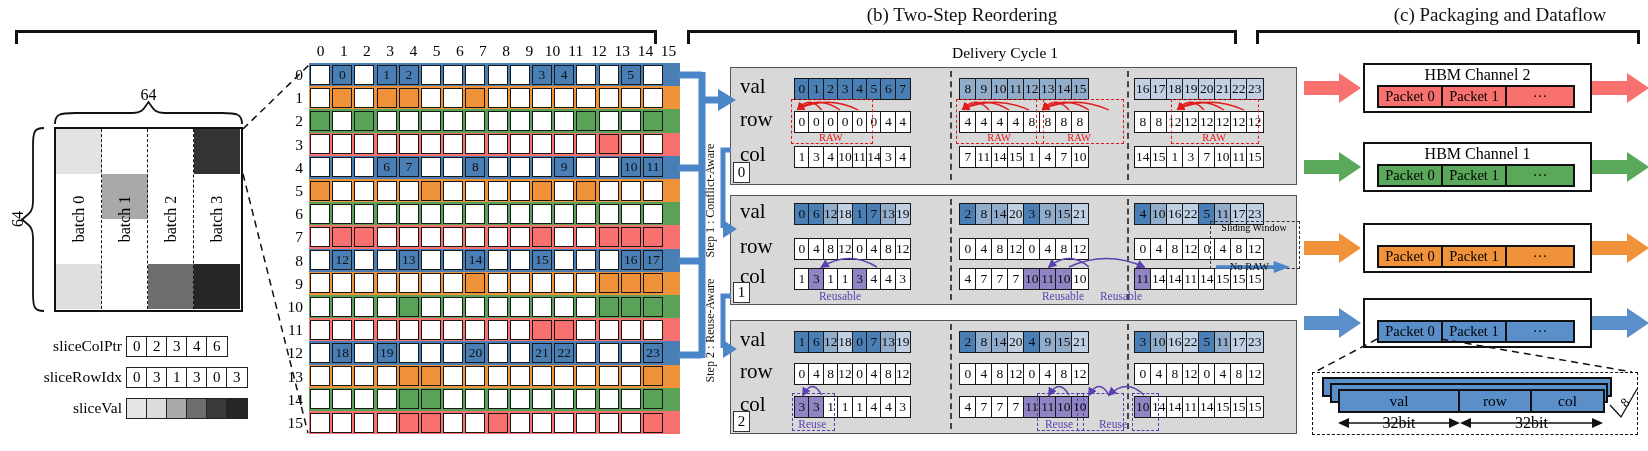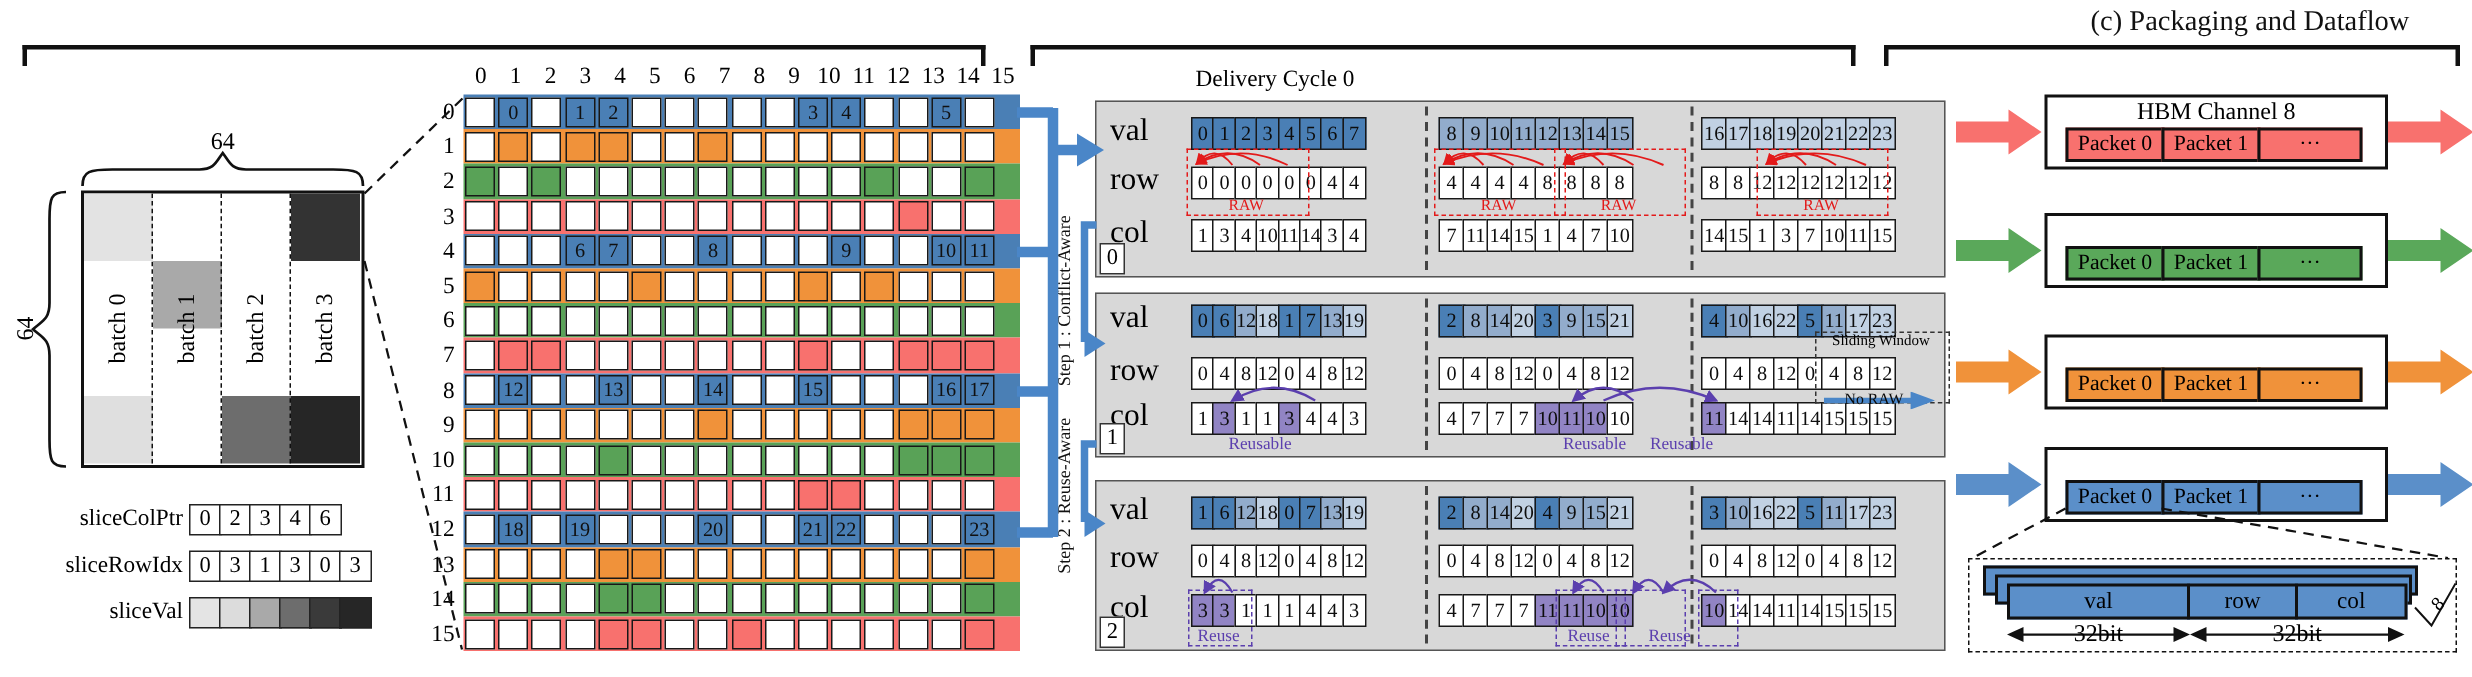--- a/index.html
+++ b/index.html
@@ -15,20 +15,21 @@
          justify-content:center;font:13.5px "Liberation Serif",serif;color:#0d0d0d;
          box-sizing:content-box;flex:none;}
   .scell{width:19.5px;height:19px;border:1.5px solid #222;background:#fff;display:flex;
          align-items:center;justify-content:center;font:15px "Liberation Serif",serif;flex:none;}
   svg{position:absolute;overflow:visible;}
 </style>
 </head>
 <body>
 
 <div id="fig">
+  <div class="title" style="left:687px;width:550px;">(b) Two-Step Reordering</div>
   <div class="title" style="left:1308px;width:384px;">(c) Packaging and Dataflow</div>
   <div class="bracket" style="left:15px;width:642px;"></div>
   <div class="bracket" style="left:687px;width:550px;"></div>
   <div class="bracket" style="left:1256px;width:384px;"></div>
 <div style="position: absolute; left: 309px; top: 63px; width: 371.2px; height: 371.2px;">
       <div style="position: absolute; left: 0px; top: 0px; width: 100%; height: 23.2px; display: flex; align-items: center; background: rgb(74, 127, 181);">
         <div class="mcell"></div>
         <div class="mcell" style="background: rgb(74, 127, 181);">0</div>
         <div class="mcell"></div>
         <div class="mcell" style="background: rgb(74, 127, 181);">1</div>
@@ -406,21 +407,21 @@
       <polygon points="718,89 736,100 718,111" fill="#4a86c8"></polygon>
       <path d="M 731 150 H 723 V 228" stroke="#4a86c8" stroke-width="5" fill="none"></path>
       <polygon points="723,220 737,229 723,238" fill="#4a86c8"></polygon>
       <path d="M 731 296 H 723 V 348" stroke="#4a86c8" stroke-width="5" fill="none"></path>
       <polygon points="723,340 737,349 723,358" fill="#4a86c8"></polygon>
       <line x1="1377" y1="339" x2="1315" y2="372" stroke="#111" stroke-width="1.5" stroke-dasharray="7 5"></line>
       <line x1="1441" y1="339" x2="1632" y2="372" stroke="#111" stroke-width="1.5" stroke-dasharray="7 5"></line>
     </svg>
     <div style="position: absolute; left: 645px; top: 193px; width: 130px; text-align: center; font-size: 12px; transform: rotate(-90deg); color: rgb(17, 17, 17);">Step 1 : Conflict-Aware</div>
     <div style="position: absolute; left: 645px; top: 323px; width: 130px; text-align: center; font-size: 12px; transform: rotate(-90deg); color: rgb(17, 17, 17);">Step 2 : Reuse-Aware</div>
-    <div style="position: absolute; left: 760px; top: 44px; width: 180px; text-align: center; font-size: 15.5px;">Delivery Cycle 0</div>
+    <div style="position: absolute; left: 915px; top: 44px; width: 180px; text-align: center; font-size: 15.5px;">Delivery Cycle 1</div>
     <div style="position: absolute; left: 730px; top: 67px; width: 567px; height: 118px; background: rgb(216, 216, 216); border: 1.5px solid rgb(85, 85, 85); box-sizing: border-box;">
       <div style="position: absolute; left: 219px; top: 3px; height: 109px; border-left: 2px dashed rgb(68, 68, 68);"></div>
       <div style="position: absolute; left: 396px; top: 3px; height: 109px; border-left: 2px dashed rgb(68, 68, 68);"></div>
       <div style="position: absolute; left: 9px; top: 6px; font-size: 21px;">val</div>
       <div style="position: absolute; left: 9px; top: 39px; font-size: 21px;">row</div>
       <div style="position: absolute; left: 9px; top: 74px; font-size: 21px;">col</div>
       <div style="position: absolute; left: 2px; top: 94px; width: 15px; height: 19px; border: 1.2px solid rgb(51, 51, 51); background: rgb(255, 255, 255); text-align: center; font-size: 15px; line-height: 19px;">0</div>
       <div style="position: absolute; left: 63px; top: 10px; display: flex;">
         <div class="bcell" style="width: 13.9px; background: rgb(74, 127, 181);">0</div>
         <div class="bcell" style="width: 13.9px; margin-left: -1.5px; background: rgb(74, 127, 181);">1</div>
@@ -775,34 +776,35 @@
       </svg>
       <div style="position: absolute; left: 60.5px; top: 72px; width: 41.8px; height: 36px; border: 1.2px dashed rgb(91, 63, 174);"></div>
       <div style="position: absolute; left: 305.5px; top: 72px; width: 45px; height: 36px; border: 1.2px dashed rgb(91, 63, 174);"></div>
       <div style="position: absolute; left: 345.5px; top: 72px; width: 45px; height: 36px; border: 1.2px dashed rgb(91, 63, 174);"></div>
       <div style="position: absolute; left: 400.5px; top: 72px; width: 25px; height: 36px; border: 1.2px dashed rgb(91, 63, 174);"></div>
       <div style="position: absolute; left: 46.4px; top: 97px; width: 70px; text-align: center; font-size: 11.5px; color: rgb(91, 63, 174);">Reuse</div>
       <div style="position: absolute; left: 293px; top: 97px; width: 70px; text-align: center; font-size: 11.5px; color: rgb(91, 63, 174);">Reuse</div>
       <div style="position: absolute; left: 347px; top: 97px; width: 70px; text-align: center; font-size: 11.5px; color: rgb(91, 63, 174);">Reuse</div>
     </div>
     <div style="position: absolute; left: 1363px; top: 63px; width: 229px; height: 50px; border: 2.5px solid rgb(17, 17, 17); box-sizing: border-box; background: rgb(255, 255, 255);">
-      <div style="position: absolute; left: 0px; top: 1px; width: 100%; text-align: center; font-size: 16px;">HBM Channel 8</div>
+      <div style="position: absolute; left: 0px; top: 1px; width: 100%; text-align: center; font-size: 16px;">HBM Channel 2</div>
       <div style="position: absolute; left: 12px; top: 20px; display: flex;">
         <div style="width: 62px; height: 19px; border: 2px solid rgb(17, 17, 17); background: rgb(248, 113, 110); display: flex; align-items: center; justify-content: center; font: 14.5px &quot;Liberation Serif&quot;, serif; flex: 0 0 auto;">Packet 0</div>
         <div style="width: 62px; height: 19px; border: 2px solid rgb(17, 17, 17); background: rgb(248, 113, 110); display: flex; align-items: center; justify-content: center; font: 14.5px &quot;Liberation Serif&quot;, serif; flex: 0 0 auto; margin-left: -2px;">Packet 1</div>
         <div style="width: 66px; height: 19px; border: 2px solid rgb(17, 17, 17); background: rgb(248, 113, 110); display: flex; align-items: center; justify-content: center; font: 14.5px &quot;Liberation Serif&quot;, serif; flex: 0 0 auto; margin-left: -2px;">···</div>
       </div>
     </div>
     <svg width="58" height="32" style="left:1304px;top:72px;z-index:5">
       <polygon points="0,9 35,9 35,1 57,16 35,31 35,23 0,23" fill="#f8716e"></polygon>
     </svg>
     <svg width="58" height="32" style="left:1592px;top:72px;z-index:5">
       <polygon points="0,9 35,9 35,1 57,16 35,31 35,23 0,23" fill="#f8716e"></polygon>
     </svg>
     <div style="position: absolute; left: 1363px; top: 142px; width: 229px; height: 50px; border: 2.5px solid rgb(17, 17, 17); box-sizing: border-box; background: rgb(255, 255, 255);">
+      <div style="position: absolute; left: 0px; top: 1px; width: 100%; text-align: center; font-size: 16px;">HBM Channel 1</div>
       <div style="position: absolute; left: 12px; top: 20px; display: flex;">
         <div style="width: 62px; height: 19px; border: 2px solid rgb(17, 17, 17); background: rgb(90, 168, 90); display: flex; align-items: center; justify-content: center; font: 14.5px &quot;Liberation Serif&quot;, serif; flex: 0 0 auto;">Packet 0</div>
         <div style="width: 62px; height: 19px; border: 2px solid rgb(17, 17, 17); background: rgb(90, 168, 90); display: flex; align-items: center; justify-content: center; font: 14.5px &quot;Liberation Serif&quot;, serif; flex: 0 0 auto; margin-left: -2px;">Packet 1</div>
         <div style="width: 66px; height: 19px; border: 2px solid rgb(17, 17, 17); background: rgb(90, 168, 90); display: flex; align-items: center; justify-content: center; font: 14.5px &quot;Liberation Serif&quot;, serif; flex: 0 0 auto; margin-left: -2px;">···</div>
       </div>
     </div>
     <svg width="58" height="32" style="left:1304px;top:151px;z-index:5">
       <polygon points="0,9 35,9 35,1 57,16 35,31 35,23 0,23" fill="#5aa85a"></polygon>
     </svg>
     <svg width="58" height="32" style="left:1592px;top:151px;z-index:5">

